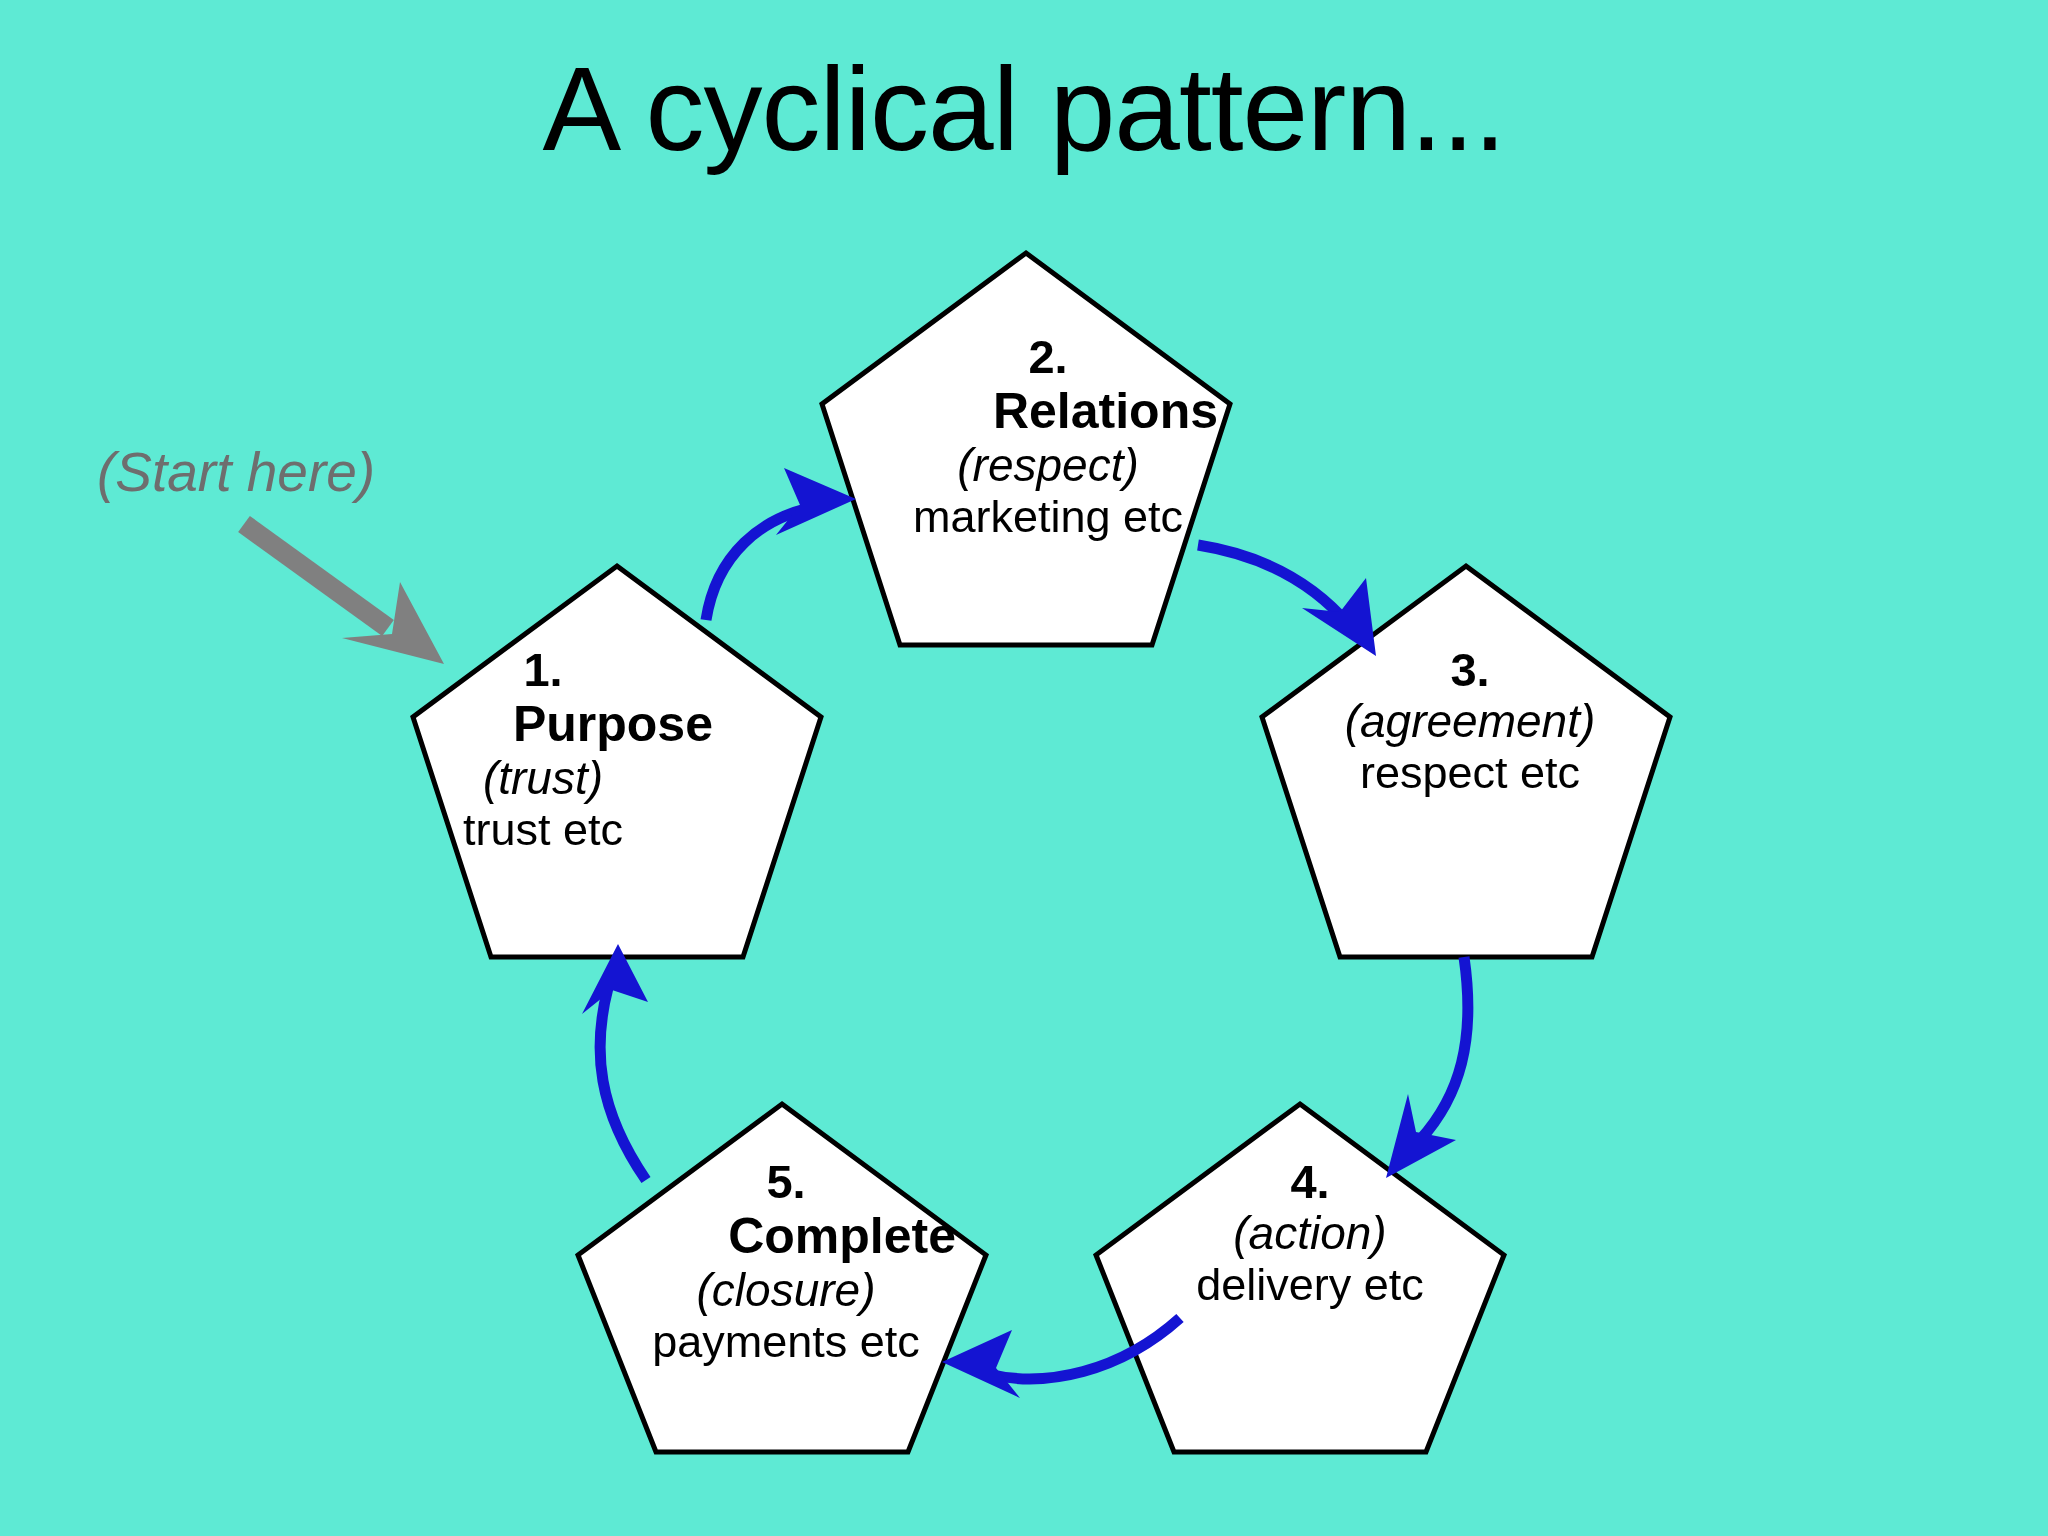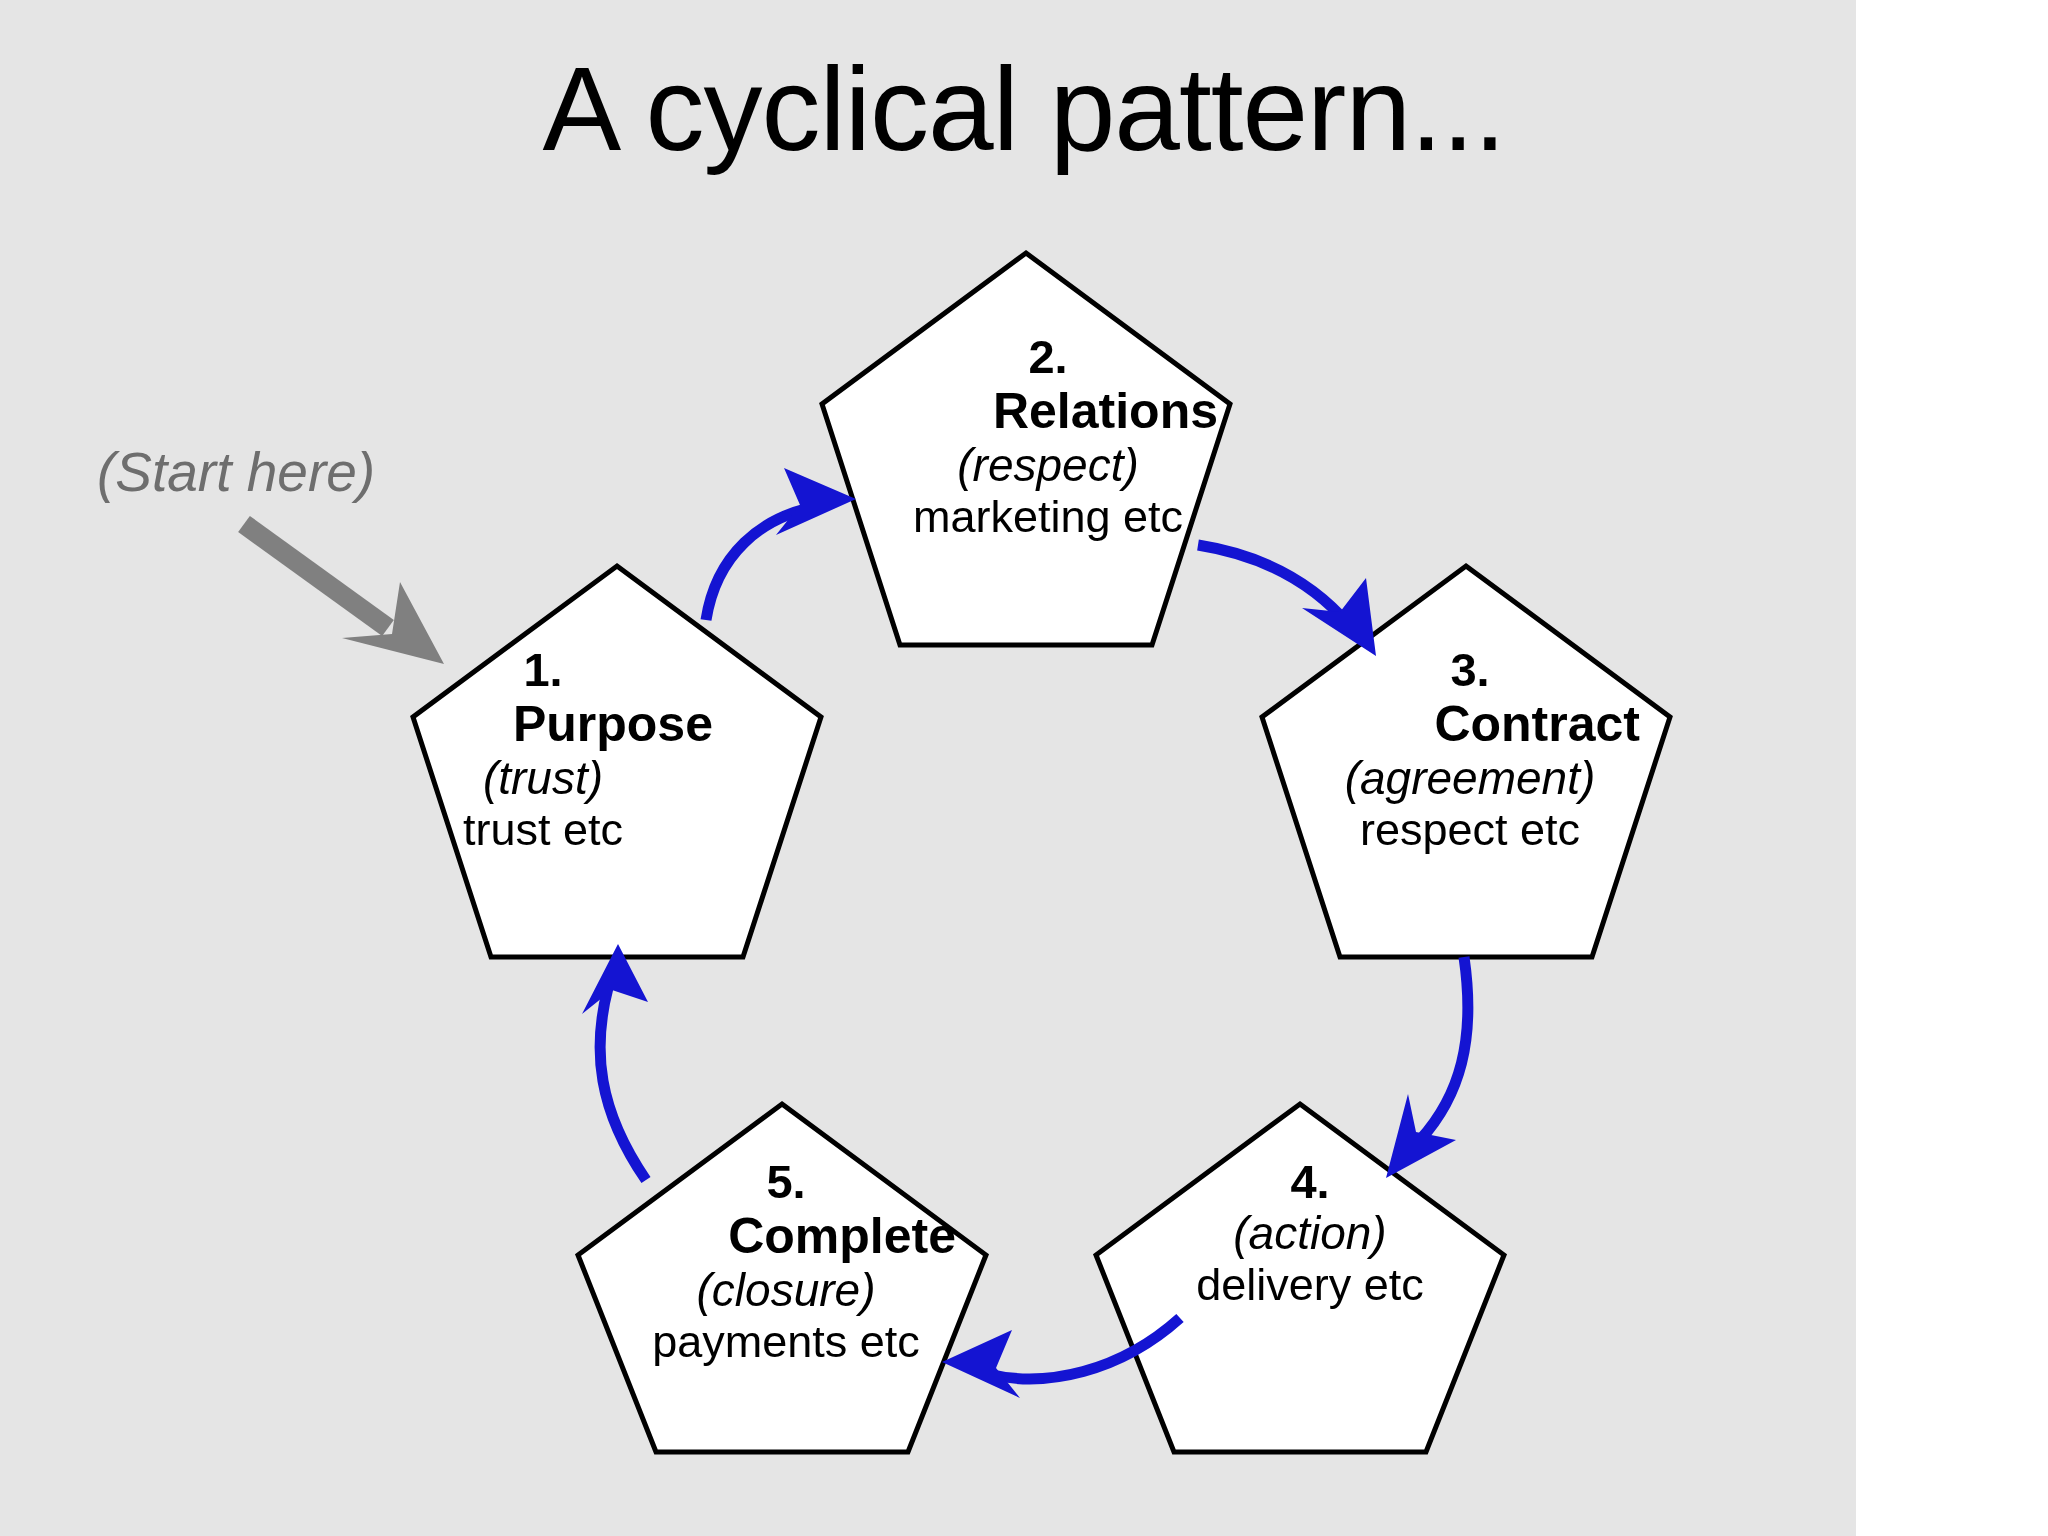--- a/index.html
+++ b/index.html
@@ -11,23 +11,23 @@
   body {
     width: 2048px;
     height: 1536px;
     overflow: hidden;
     font-family: "Liberation Sans", sans-serif;
     -webkit-font-smoothing: antialiased;
   }
 
   #slide {
     position: relative;
-    width: 1856px;
+    width: 2048px;
     height: 1536px;
-    background: #e5e5e5;
+    background: #5eead4;
   }
 
   
   #title {
     position: absolute;
     left: 0;
     top: 48px;
     width: 2048px;
     text-align: center;
     font-family: "Liberation Sans", sans-serif;
@@ -181,21 +181,20 @@
 
   <div class="node-text" style="left:878px; top:330px; width:340px;">
     <div class="node-num">2.</div>
     <div class="node-title">Relations</div>
     <div class="node-sub">(respect)</div>
     <div class="node-detail">marketing etc</div>
   </div>
 
   <div class="node-text" style="left:1300px; top:643px; width:340px;">
     <div class="node-num">3.</div>
-    <div class="node-title">Contract</div>
     <div class="node-sub">(agreement)</div>
     <div class="node-detail">respect etc</div>
   </div>
 
   <div class="node-text" style="left:1140px; top:1155px; width:340px;">
     <div class="node-num">4.</div>
     <div class="node-sub">(action)</div>
     <div class="node-detail">delivery etc</div>
   </div>
 

